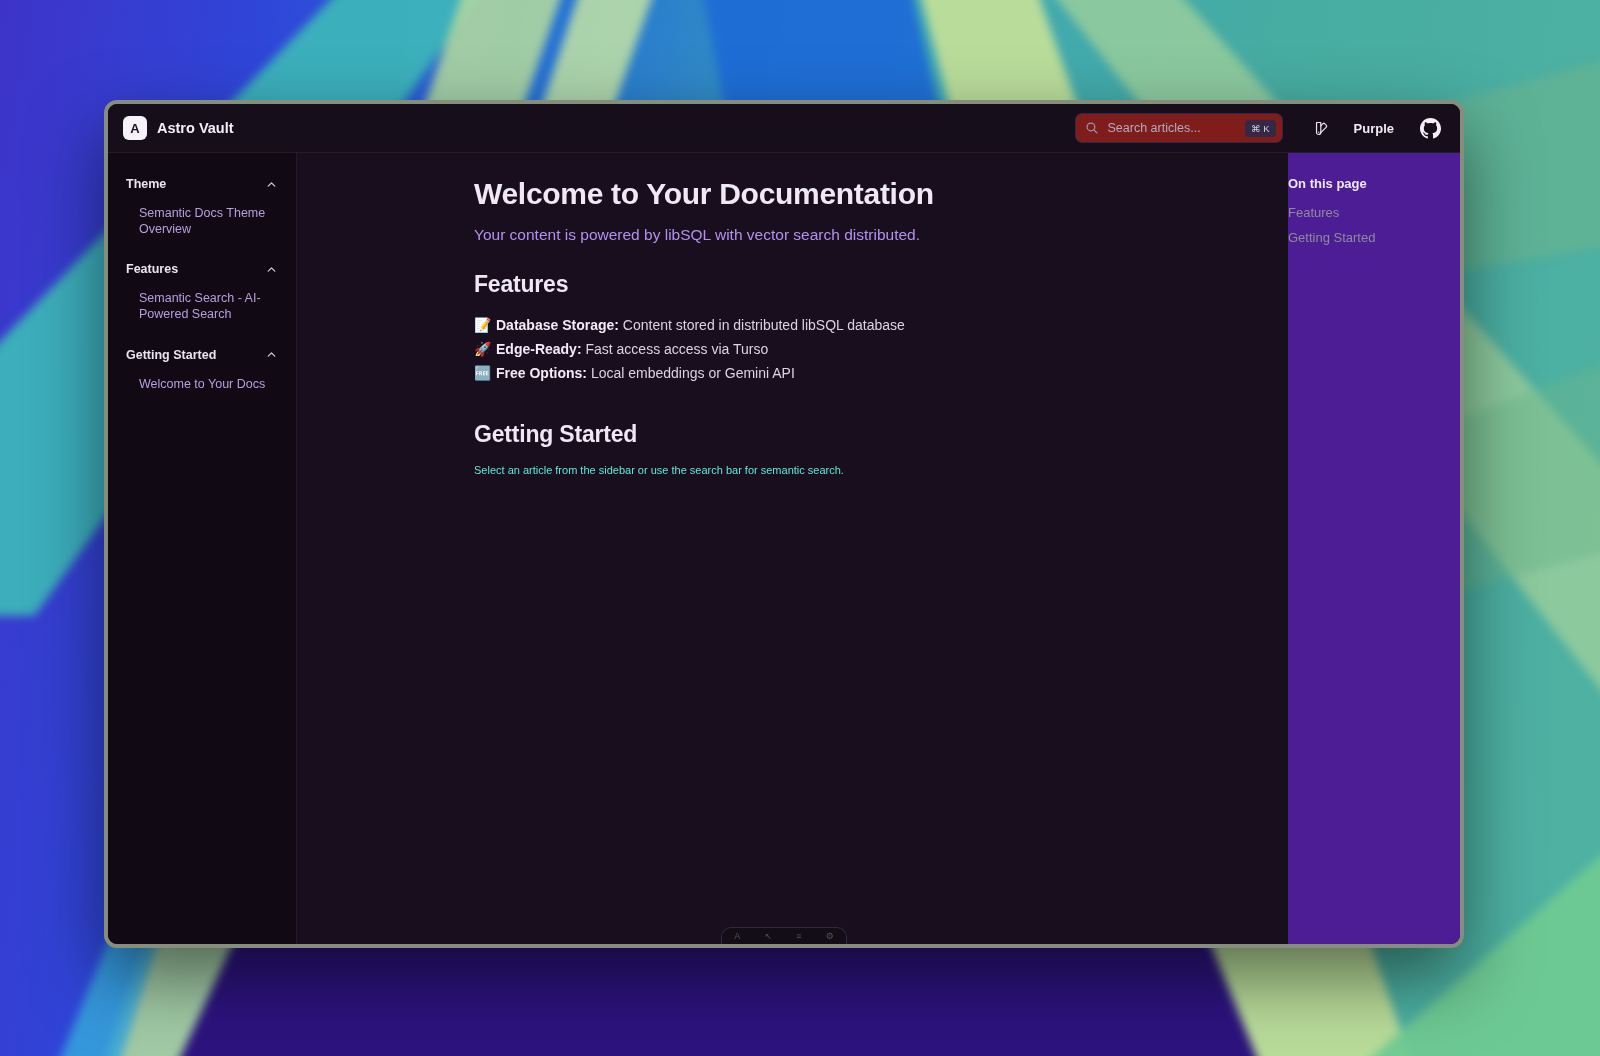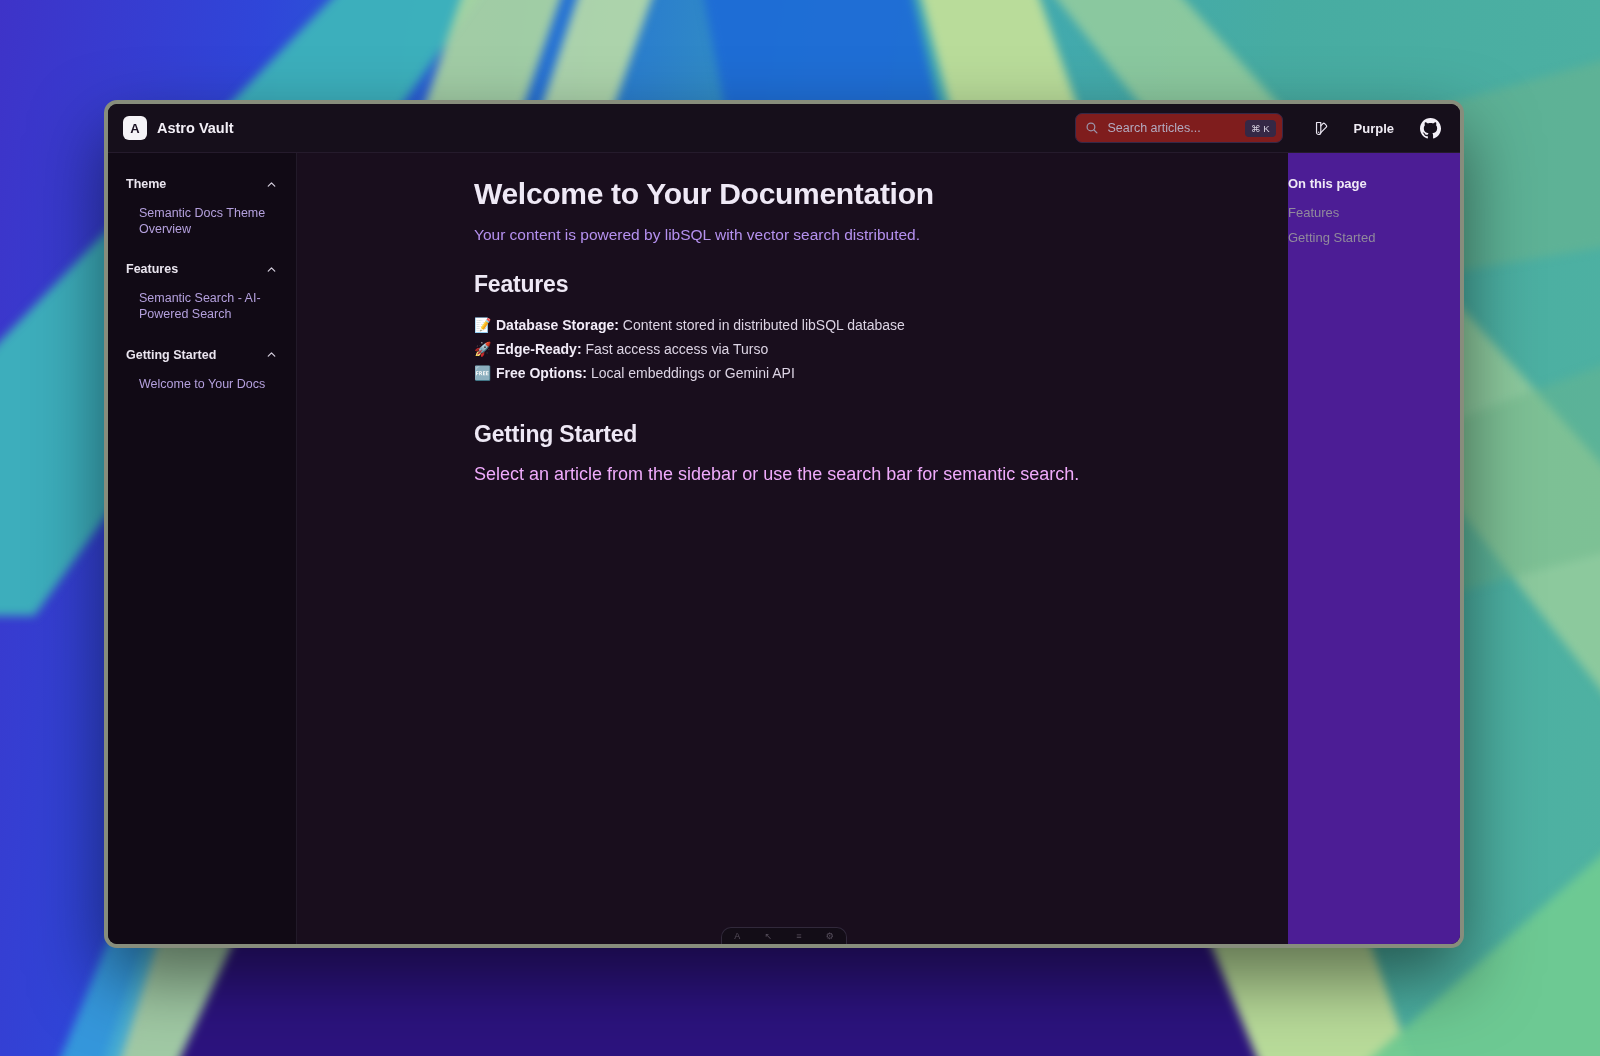--- a/index.html
+++ b/index.html
@@ -58,21 +58,21 @@
   .main{flex:1;padding:24px 0 16px 177px;box-sizing:border-box;background:#190e1d;}
   .doc{max-width:780px;}
   h1.doc-title{margin:0 0 15px;font-size:30px;letter-spacing:-.3px;color:#efe9f6;font-weight:800;}
   .subtitle{margin:0 0 27px;font-size:15.5px;color:#b591ef;}
   h2.sec-title{margin:0 0 15px;font-size:23px;color:#eee8f5;font-weight:800;letter-spacing:-.2px;}
   ul.features{list-style:none;margin:0;padding:0;}
   ul.features li{font-size:14px;color:#dcd4e4;line-height:24px;}
   ul.features .emoji{display:inline-block;width:22px;}
   ul.features strong{color:#f2ecf8;}
   h2.gs-title{margin:36px 0 16px;font-size:23px;color:#eee8f5;font-weight:800;letter-spacing:-.2px;}
-  .gs-text{margin:0;font-size:18px;color:#f0abfc;}
+  .gs-text{margin:0;font-size:11px;color:#5eead4;}
   
   .toc{width:172px;flex:0 0 172px;box-sizing:border-box;padding-top:23px;background:#4c1d95;}
   .toc-title{color:#efe9f6;font-size:13px;font-weight:bold;margin-bottom:14px;}
   .toc-link{display:block;color:#918a9c;font-size:13px;text-decoration:none;
     margin-bottom:10px;cursor:pointer;}
   
   .devbar{position:absolute;left:50%;bottom:0;transform:translateX(-50%);
     width:126px;height:17px;background:#130d17;border:1px solid #31293b;border-bottom:none;
     border-radius:10px 10px 0 0;display:flex;align-items:flex-start;
     justify-content:space-around;padding-top:3px;box-sizing:border-box;}

